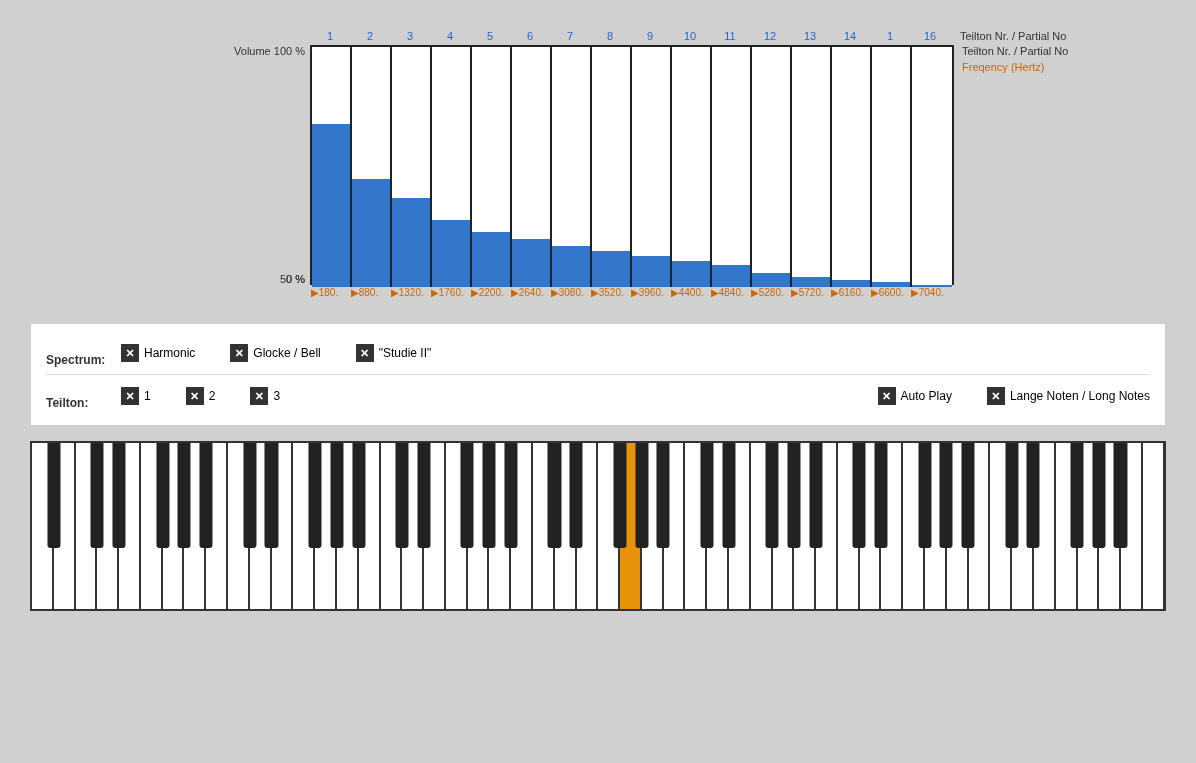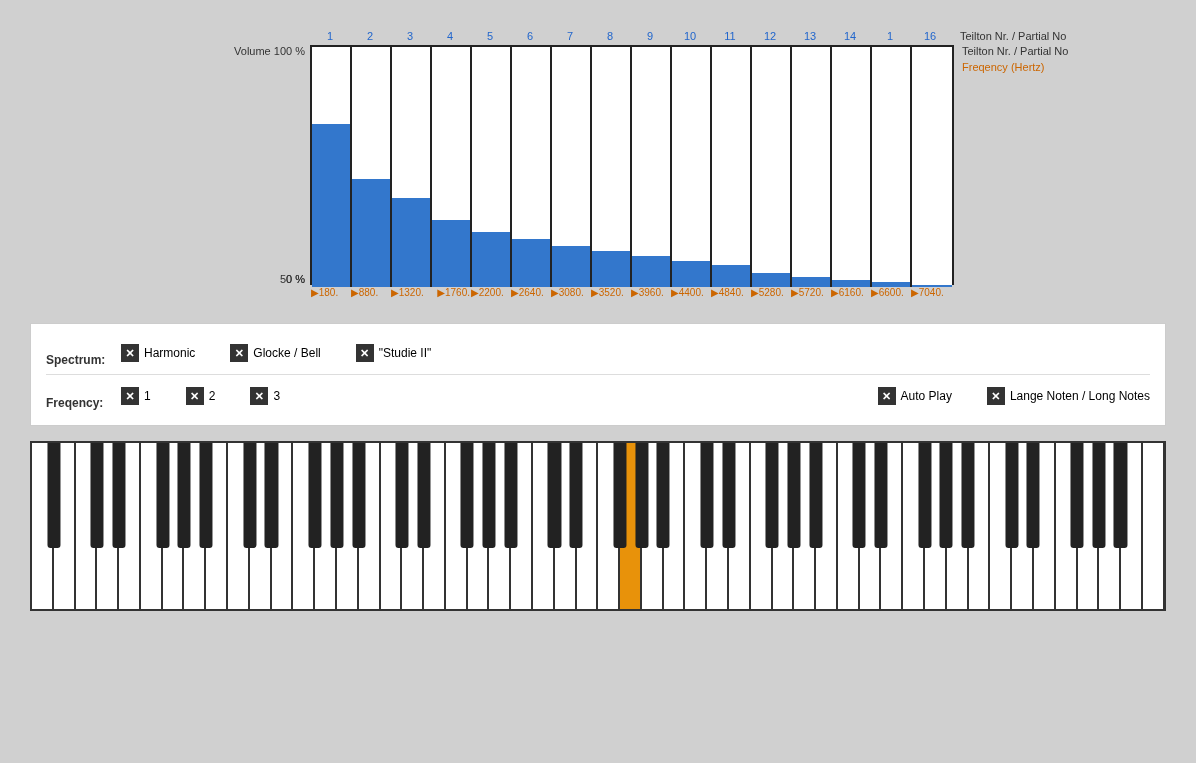--- a/index.html
+++ b/index.html
@@ -242,21 +242,21 @@
         <div class="right-labels">
           <div style="font-size:11px; color:#333; white-space:nowrap; margin-bottom:4px;">Teilton Nr. / Partial No</div>
           <div style="font-size:11px; color:#cc6600; white-space:nowrap;">Freqency (Hertz)</div>
         </div>
       </div>
 
       <div id="freq-labels-row" style="display:flex; margin-left:50px; margin-top:2px;">
       <div style="width: 40px; font-size: 10px; color: rgb(204, 102, 0); text-align: left; padding-left: 1px; flex-shrink: 0; overflow: hidden;">▶180.</div>
           <div style="width: 40px; font-size: 10px; color: rgb(204, 102, 0); text-align: left; padding-left: 1px; flex-shrink: 0; overflow: hidden;">▶880.</div>
           <div style="width: 40px; font-size: 10px; color: rgb(204, 102, 0); text-align: left; padding-left: 1px; flex-shrink: 0; overflow: hidden;">▶1320.</div>
-          <div style="width: 40px; font-size: 10px; color: rgb(204, 102, 0); text-align: right; padding-left: 1px; flex-shrink: 0; overflow: hidden;">▶1760.</div>
+          <div style="width: 40px; font-size: 10px; color: rgb(204, 102, 0); text-align: left; padding-left: 1px; flex-shrink: 0; overflow: hidden;">▶1760.</div>
           <div style="width: 40px; font-size: 10px; color: rgb(204, 102, 0); text-align: left; padding-left: 1px; flex-shrink: 0; overflow: hidden;">▶2200.</div>
           <div style="width: 40px; font-size: 10px; color: rgb(204, 102, 0); text-align: left; padding-left: 1px; flex-shrink: 0; overflow: hidden;">▶2640.</div>
           <div style="width: 40px; font-size: 10px; color: rgb(204, 102, 0); text-align: left; padding-left: 1px; flex-shrink: 0; overflow: hidden;">▶3080.</div>
           <div style="width: 40px; font-size: 10px; color: rgb(204, 102, 0); text-align: left; padding-left: 1px; flex-shrink: 0; overflow: hidden;">▶3520.</div>
           <div style="width: 40px; font-size: 10px; color: rgb(204, 102, 0); text-align: left; padding-left: 1px; flex-shrink: 0; overflow: hidden;">▶3960.</div>
           <div style="width: 40px; font-size: 10px; color: rgb(204, 102, 0); text-align: left; padding-left: 1px; flex-shrink: 0; overflow: hidden;">▶4400.</div>
           <div style="width: 40px; font-size: 10px; color: rgb(204, 102, 0); text-align: left; padding-left: 1px; flex-shrink: 0; overflow: hidden;">▶4840.</div>
           <div style="width: 40px; font-size: 10px; color: rgb(204, 102, 0); text-align: left; padding-left: 1px; flex-shrink: 0; overflow: hidden;">▶5280.</div>
           <div style="width: 40px; font-size: 10px; color: rgb(204, 102, 0); text-align: left; padding-left: 1px; flex-shrink: 0; overflow: hidden;">▶5720.</div>
           <div style="width: 40px; font-size: 10px; color: rgb(204, 102, 0); text-align: left; padding-left: 1px; flex-shrink: 0; overflow: hidden;">▶6160.</div>
@@ -280,21 +280,21 @@
         <span>Glocke / Bell</span>
       </div>
       <div class="control-item" style="margin-left:20px;">
         <div class="x-button">✕</div>
         <span>"Studie II"</span>
       </div>
     </div>
     <div class="divider"></div>
 
     <div class="control-row">
-      <div class="control-label">Freqency:</div>
+      <div class="control-label">Teilton:</div>
       <div class="control-item">
         <div class="x-button">✕</div>
         <span>1</span>
       </div>
       <div class="control-item" style="margin-left:20px;">
         <div class="x-button">✕</div>
         <span>2</span>
       </div>
       <div class="control-item" style="margin-left:20px;">
         <div class="x-button">✕</div>

